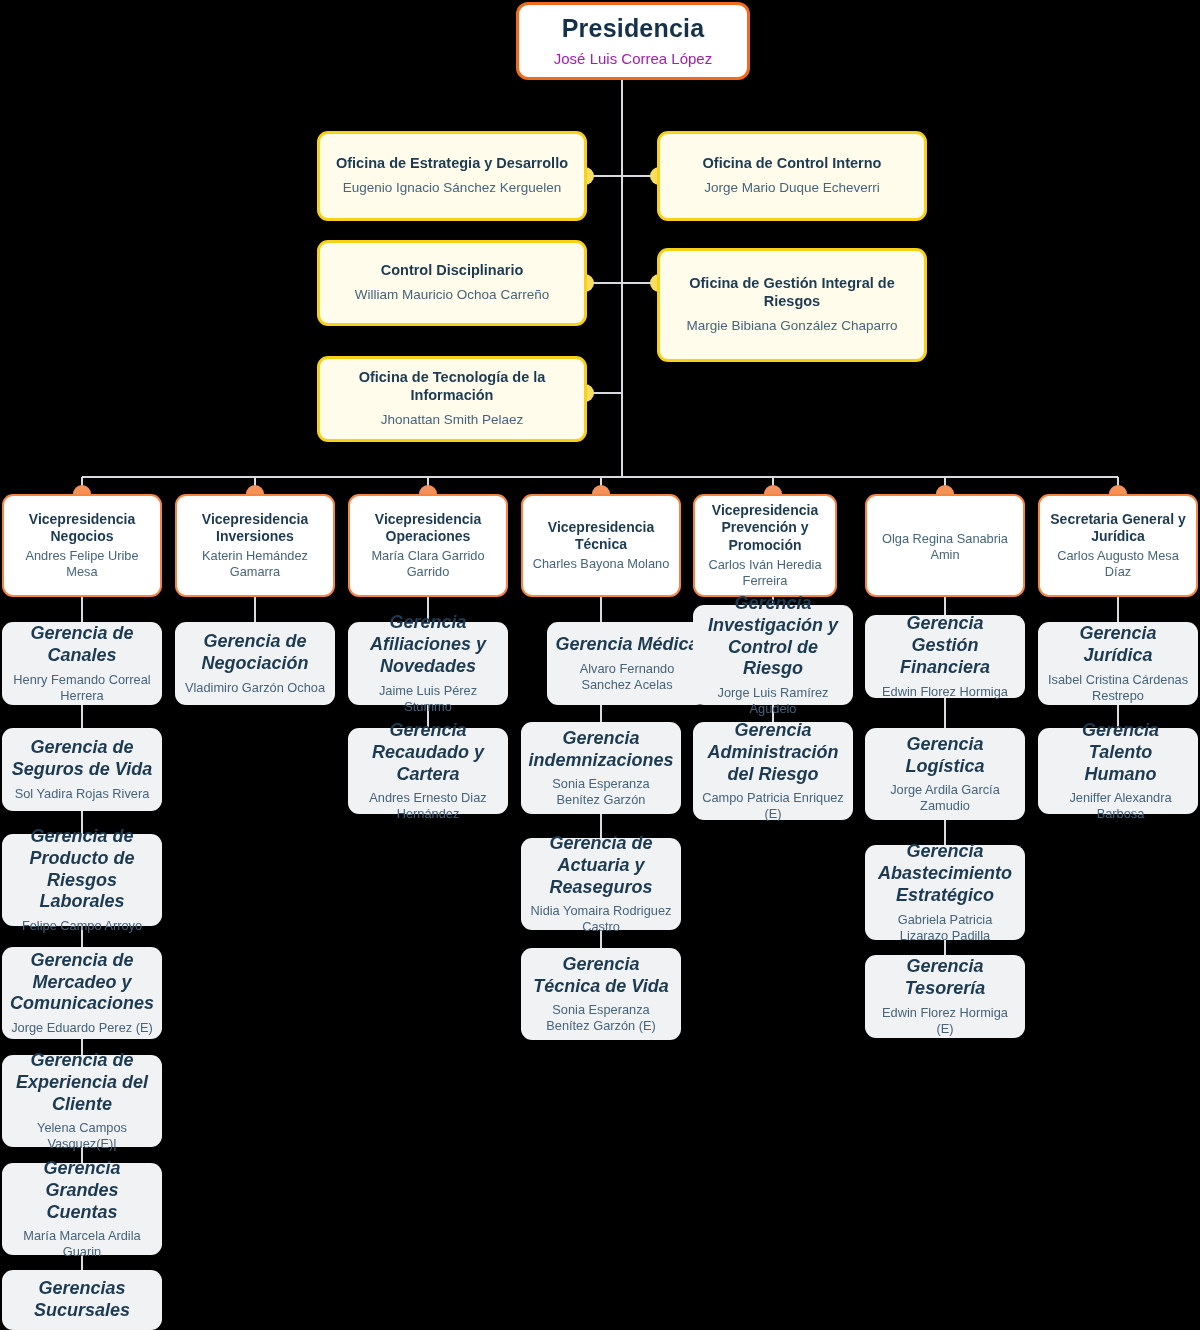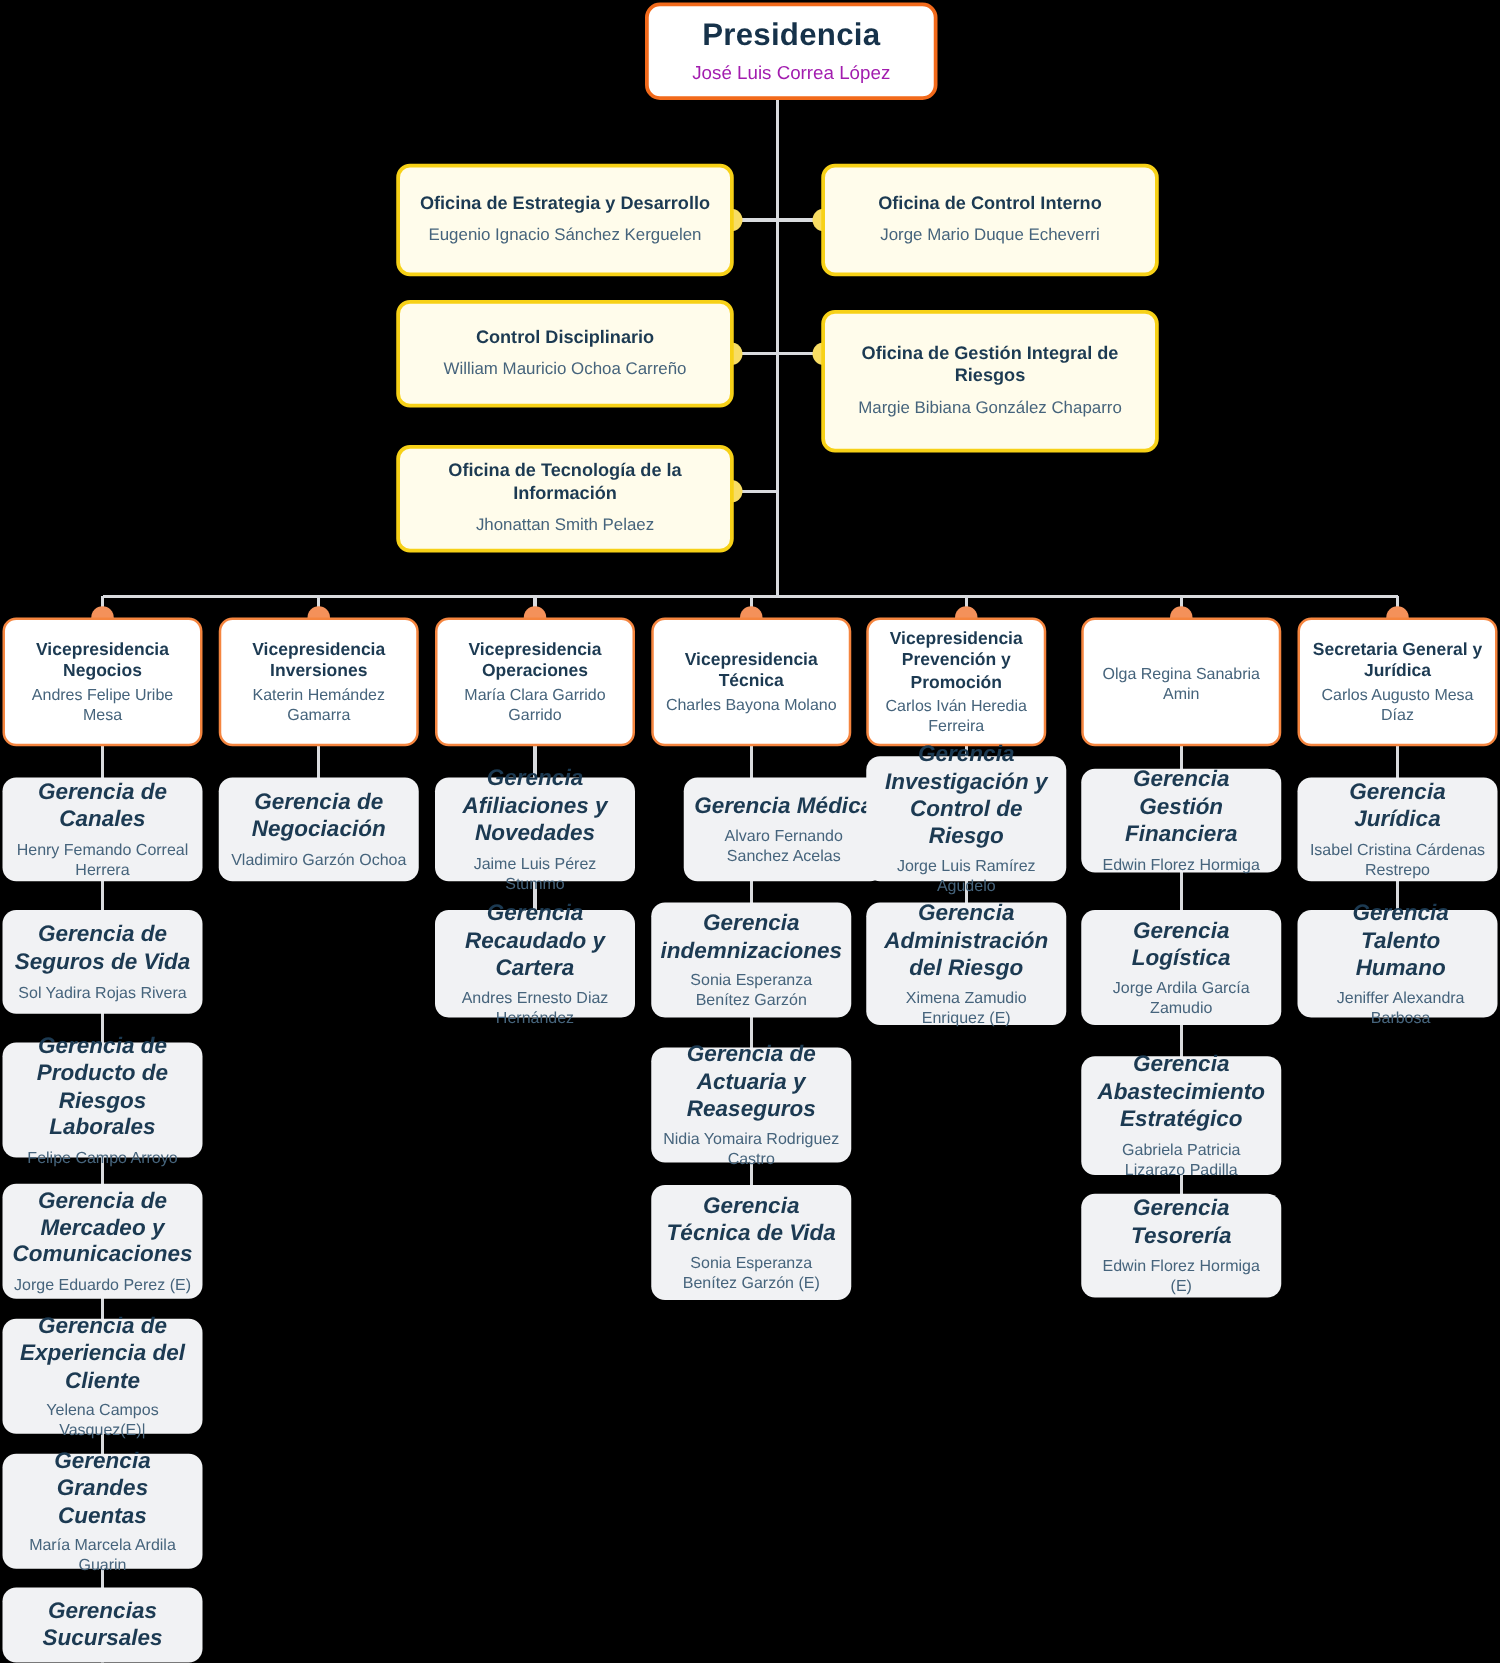--- a/index.html
+++ b/index.html
@@ -212,21 +212,21 @@
     <div class="title">Gerencia Técnica de Vida</div>
     <div class="person">Sonia Esperanza Benítez Garzón (E)</div>
   </div>
 
   <div class="node n-ger" style="left:693px;top:605px;width:160px;height:100px;">
     <div class="title">Gerencia Investigación y Control de Riesgo</div>
     <div class="person">Jorge Luis Ramírez Agudelo</div>
   </div>
   <div class="node n-ger" style="left:693px;top:722px;width:160px;height:98px;">
     <div class="title">Gerencia Administración del Riesgo</div>
-    <div class="person">Ximena Zamudio Enriquez (E)</div>
+    <div class="person">Campo Patricia Enriquez (E)</div>
   </div>
 
   <div class="node n-ger" style="left:865px;top:615px;width:160px;height:83px;">
     <div class="title">Gerencia Gestión Financiera</div>
     <div class="person">Edwin Florez Hormiga</div>
   </div>
   <div class="node n-ger" style="left:865px;top:728px;width:160px;height:92px;">
     <div class="title">Gerencia Logística</div>
     <div class="person">Jorge Ardila García Zamudio</div>
   </div>

